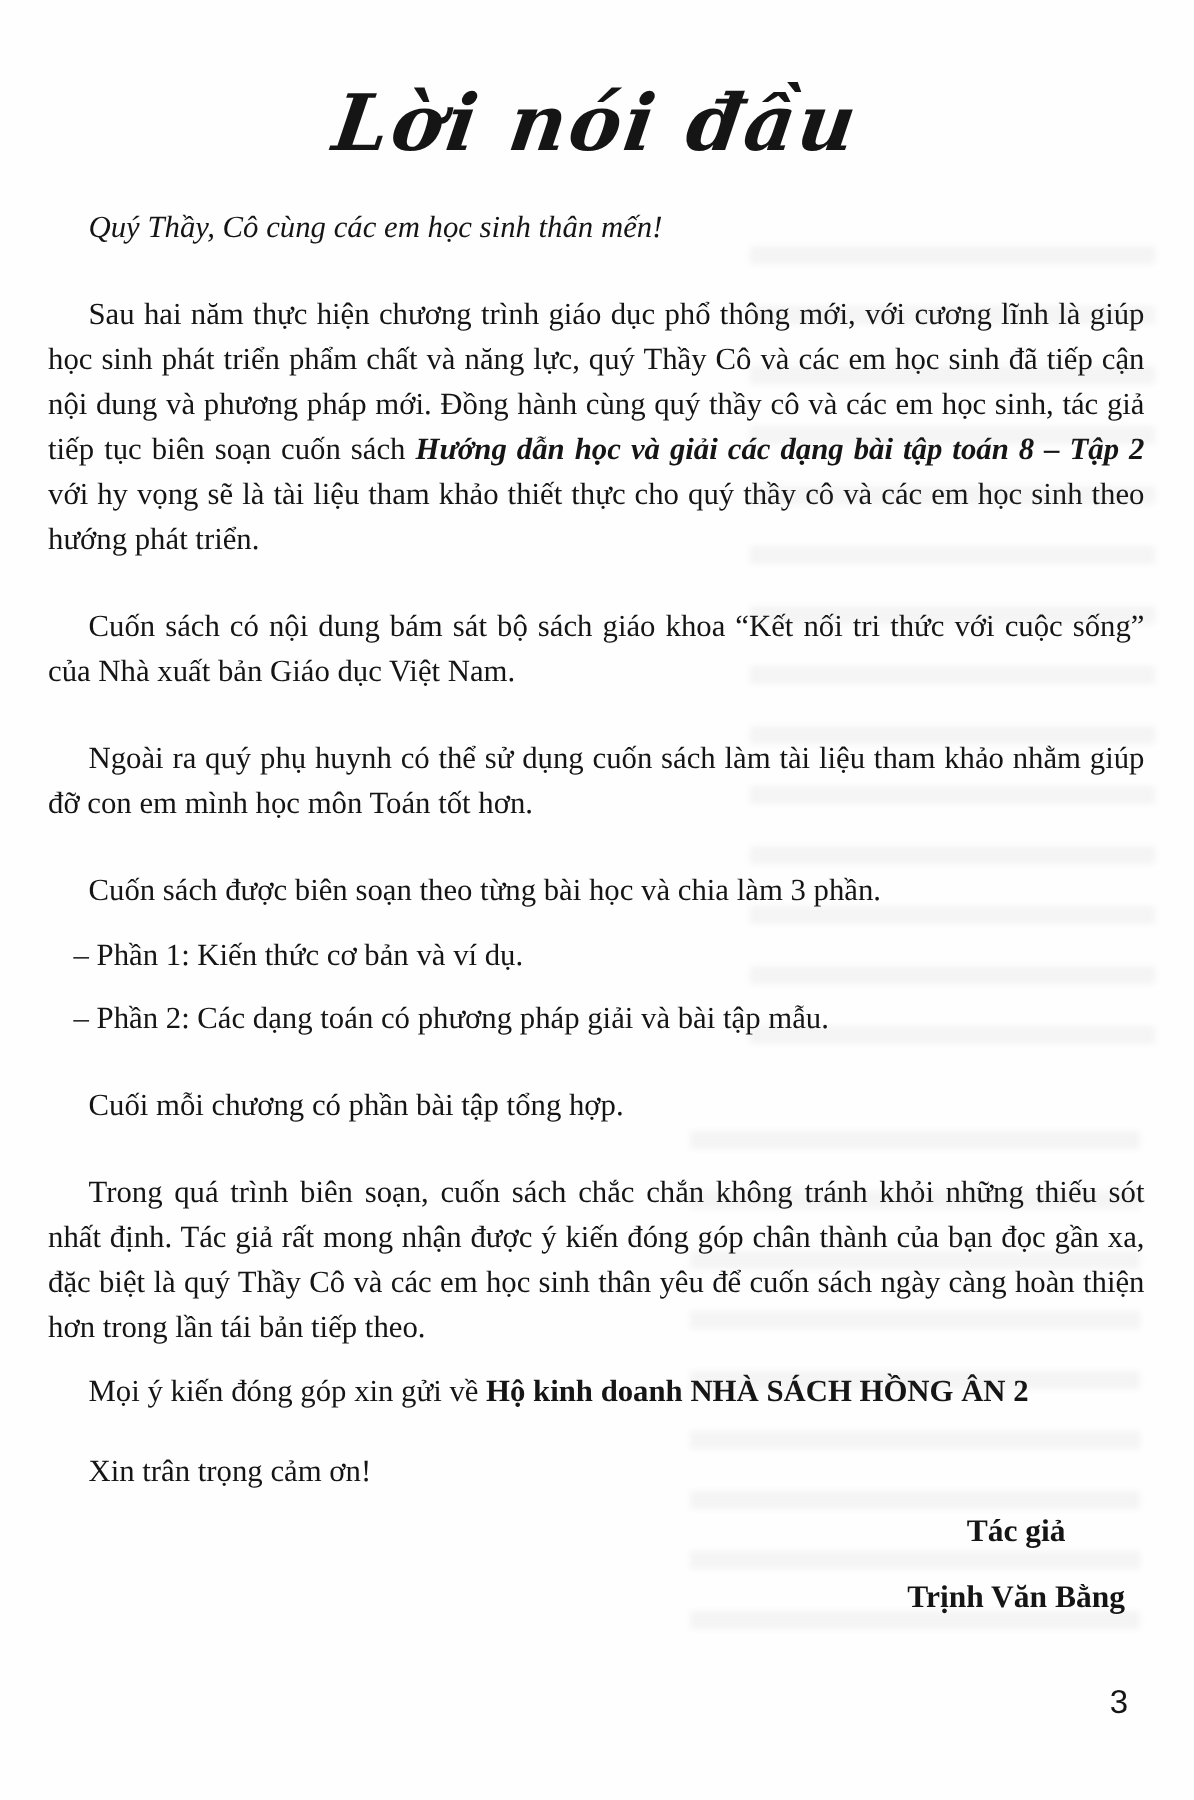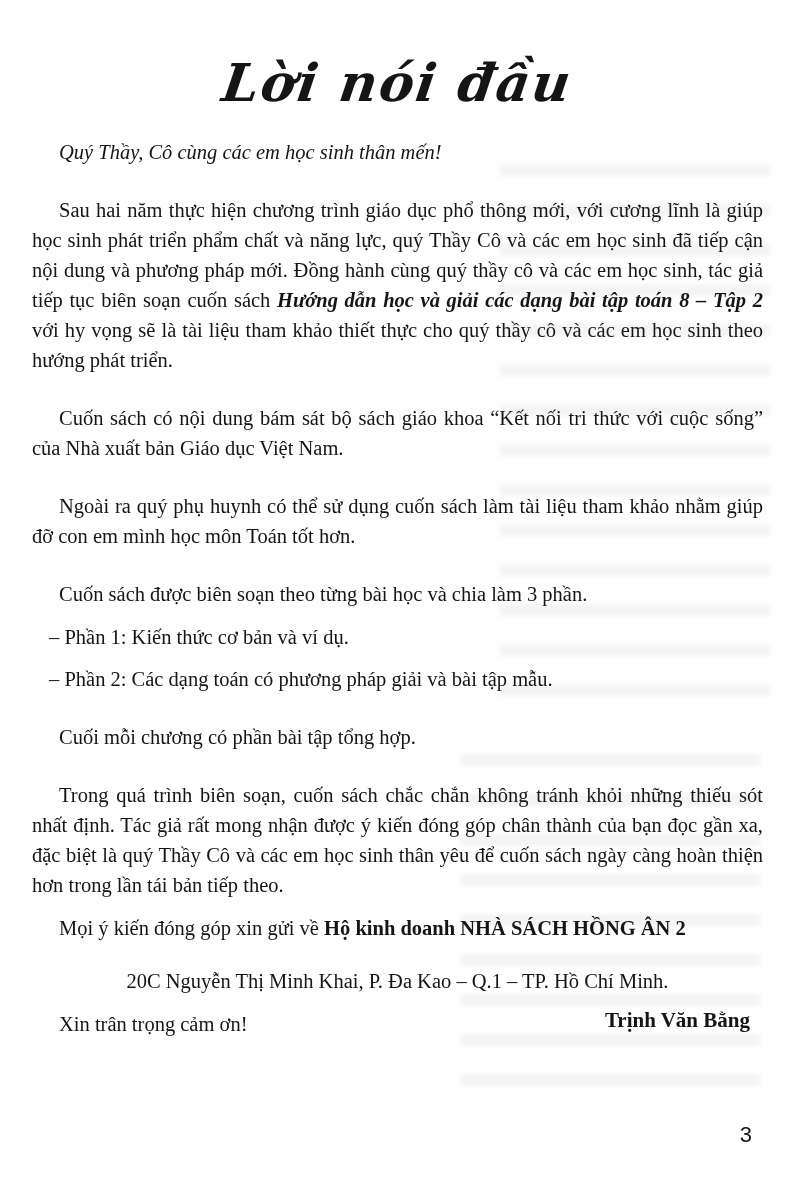--- a/index.html
+++ b/index.html
@@ -118,24 +118,24 @@
 
   <p class="line list-item">– Phần 2: Các dạng toán có phương pháp giải và bài tập mẫu.</p>
 
 
   <p class="para">Cuối mỗi chương có phần bài tập tổng hợp.</p>
 
   <p class="para">Trong quá trình biên soạn, cuốn sách chắc chắn không tránh khỏi những thiếu sót nhất định. Tác giả rất mong nhận được ý kiến đóng góp chân thành của bạn đọc gần xa, đặc biệt là quý Thầy Cô và các em học sinh thân yêu để cuốn sách ngày càng hoàn thiện hơn trong lần tái bản tiếp theo.</p>
 
   <p class="line contact-line"><span>Mọi ý kiến đóng góp xin gửi về </span><span class="business-name">Hộ kinh doanh NHÀ SÁCH HỒNG ÂN 2</span></p>
 
-  <p class="line centered">20C Nguyễn Thị Minh Khai, P. Đa Kao – Q.1 – TP. Hồ Chí Minh.</p>
 
 
   <p class="line closing">Xin trân trọng cảm ơn!</p>
 
   <div class="signature">
+    <div>Tác giả</div>
     <div>Trịnh Văn Bằng</div>
   </div>
 
   <div class="page-number">3</div>
 
 </div>
 
 </body></html>

